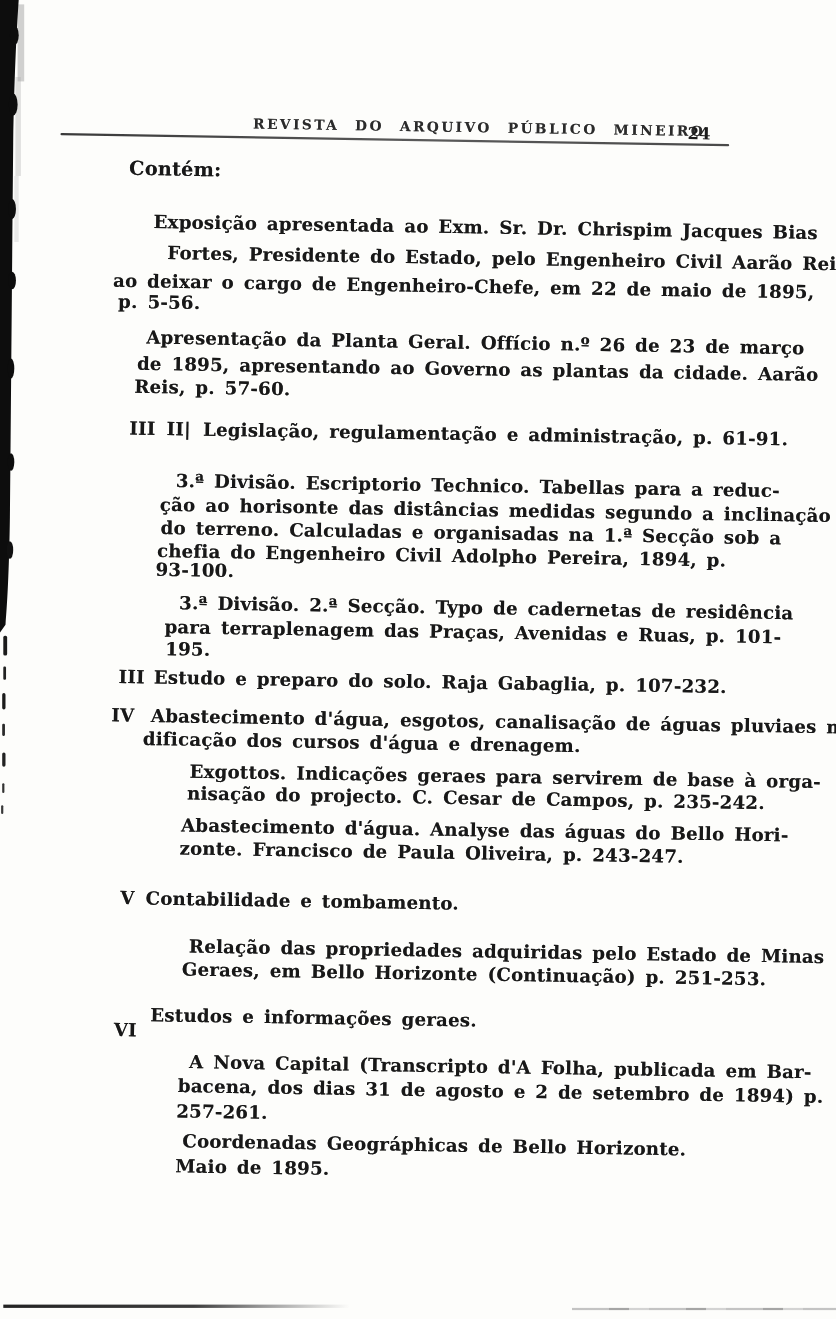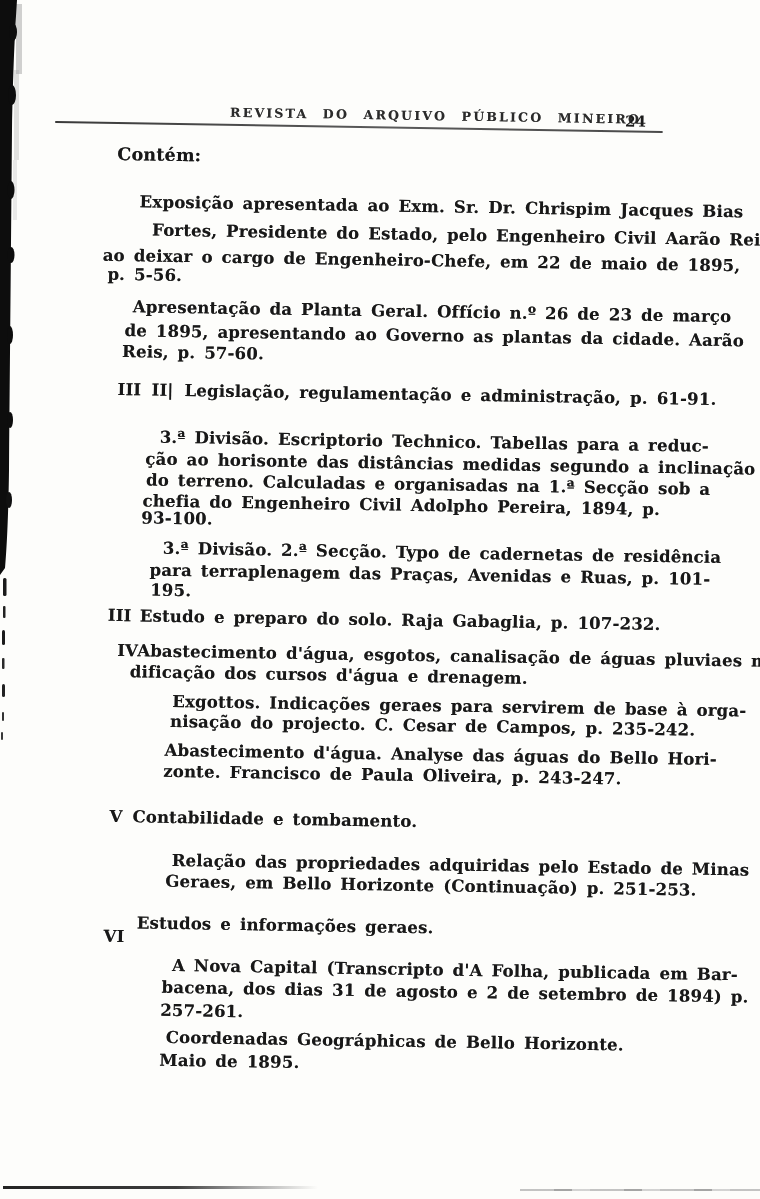--- a/index.html
+++ b/index.html
@@ -77,21 +77,21 @@
     <div class="ln" style="left:151px;top:489px;">chefia do Engenheiro Civil Adolpho Pereira, 1894, p.</div>
     <div class="ln" style="left:150px;top:506px;">93-100.</div>
 
     <div class="ln" style="left:172px;top:536px;">3.ª Divisão. 2.ª Secção. Typo de cadernetas de residência</div>
     <div class="ln" style="left:159px;top:558px;">para terraplenagem das Praças, Avenidas e Ruas, p. 101-</div>
     <div class="ln" style="left:160px;top:578px;">195.</div>
 
     <div class="ln" style="left:118px;top:604px;">III</div>
     <div class="ln" style="left:150px;top:604px;">Estudo e preparo do solo. Raja Gabaglia, p. 107-232.</div>
 
-    <div class="ln" style="left:128px;top:639px;">IV</div>
+    <div class="ln" style="left:112px;top:639px;">IV</div>
     <div class="ln" style="left:148px;top:639px;">Abastecimento d'água, esgotos, canalisação de águas pluviaes mo-</div>
     <div class="ln" style="left:141px;top:660px;">dificação dos cursos d'água e drenagem.</div>
 
     <div class="ln" style="left:184px;top:689px;">Exgottos. Indicações geraes para servirem de base à orga-</div>
     <div class="ln" style="left:182px;top:709px;">nisação do projecto. C. Cesar de Campos, p. 235-242.</div>
 
     <div class="ln" style="left:177px;top:738px;">Abastecimento d'água. Analyse das águas do Bello Hori-</div>
     <div class="ln" style="left:176px;top:759px;">zonte. Francisco de Paula Oliveira, p. 243-247.</div>
 
     <div class="ln" style="left:123px;top:805px;">V</div>

